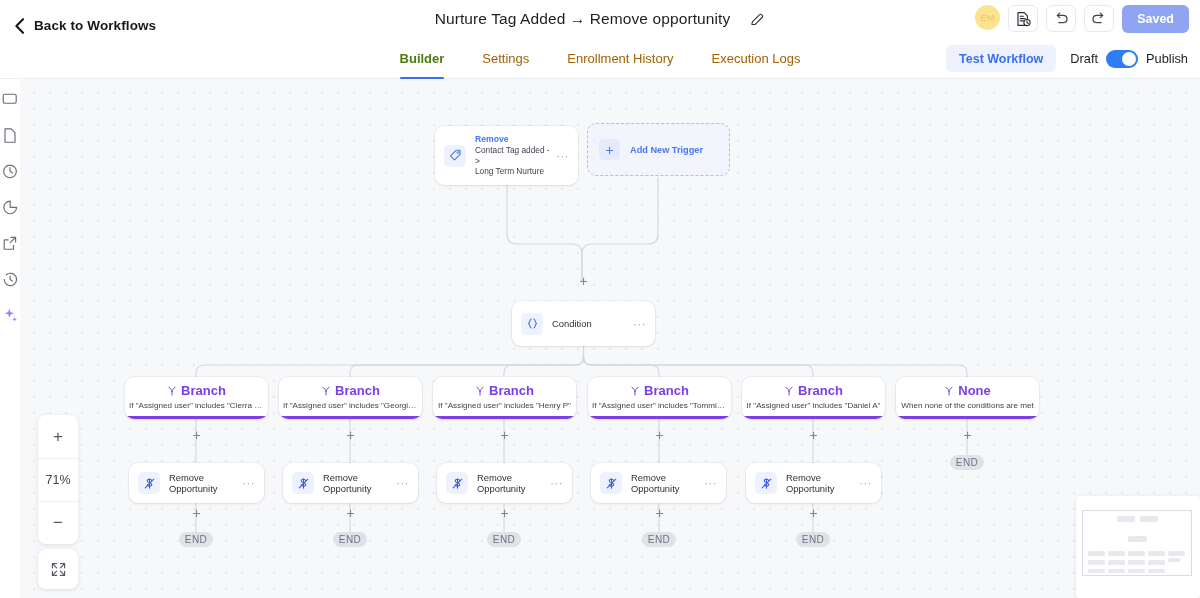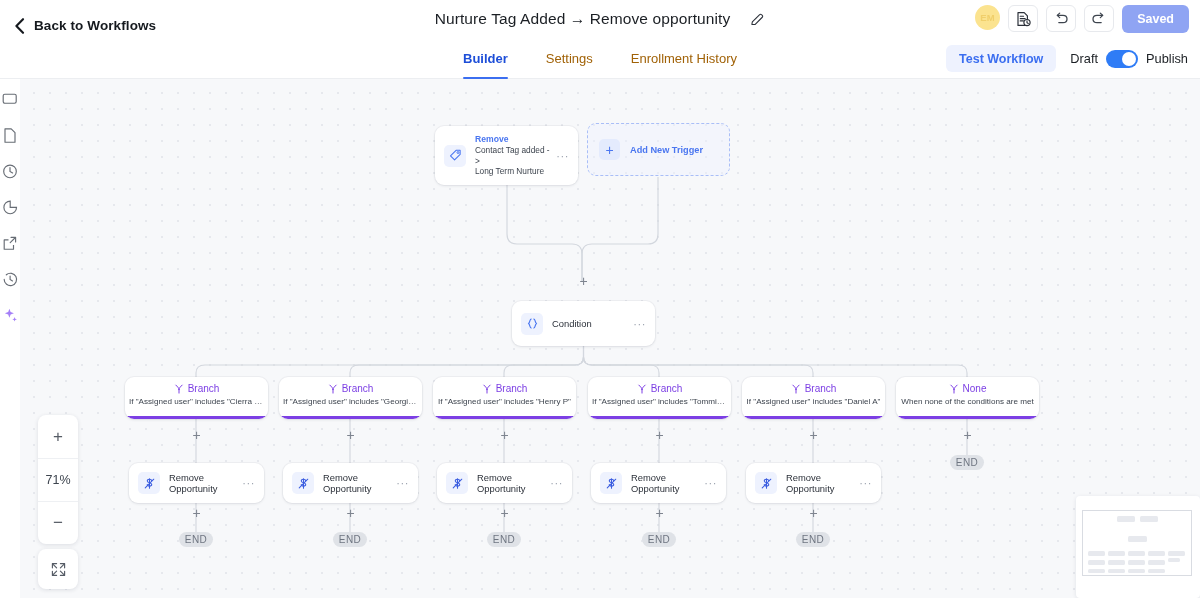--- a/index.html
+++ b/index.html
@@ -61,21 +61,21 @@
   }
   .tabs {
     position: absolute; left: 0; right: 0; top: 0; height: 41px;
     display: flex; align-items: center; justify-content: center; gap: 0;
   }
   .tab {
     font-size: 13px; color: #a16207; padding: 0 19px;
     height: 41px; display: flex; align-items: center; cursor: pointer;
     position: relative;
   }
-  .tab.active { color: #1d4ed8; font-weight: 700; }
+  .tab.active { color: #4d7c0f; font-weight: 700; }
   .tab.active::after {
     content: ""; position: absolute; left: 19px; right: 19px; bottom: 0;
     height: 2px; background: #3b6ef0; border-radius: 2px;
   }
   .tabs-right {
     position: absolute; right: 12px; top: 0; height: 41px;
     display: flex; align-items: center; gap: 14px;
   }
   .test-btn {
     height: 27px; padding: 0 13px; border-radius: 6px;
@@ -157,21 +157,21 @@
   .branch {
     position: absolute; top: 298px; width: 143px; height: 42px;
     background: #fff; border-radius: 9px;
     box-shadow: 0 1px 3px rgba(22,30,56,.09), 0 0 0 1px rgba(22,30,56,.035);
     overflow: hidden;
   }
   .branch-inner { padding-top: 6px; text-align: center; }
   .branch-head {
     display: flex; align-items: center; justify-content: center; gap: 4px;
   }
-  .branch-head .bl { font-size: 10px; font-weight: 400; color: #7c3fe4; }
+  .branch-head .bl { font-size: 13px; font-weight: 700; color: #7c3fe4; }
   .branch-cond {
     font-size: 8.1px; color: #3d444e; margin-top: 2.5px;
     white-space: nowrap; overflow: hidden; text-overflow: ellipsis;
     padding: 0 4px;
   }
   .branch-bar {
     position: absolute; left: 0; bottom: 0; width: 100%; height: 3px;
     background: #7c3fe4; border-radius: 0 0 9px 9px;
   }
 
@@ -274,20 +274,21 @@
 
       <div class="saved-btn">Saved</div>
     </div>
   </div>
 
   <div class="tabsbar">
     <div class="tabs">
       <div class="tab active">Builder</div>
       <div class="tab">Settings</div>
       <div class="tab">Enrollment History</div>
+      <div class="tab">Execution Logs</div>
     </div>
     <div class="tabs-right">
       <div class="test-btn">Test Workflow</div>
       <div class="pub-group">
         <span class="pub-text">Draft</span>
         <div class="toggle">
             <div class="knob"></div>
           </div>
         <span class="pub-text">Publish</span>
       </div>

